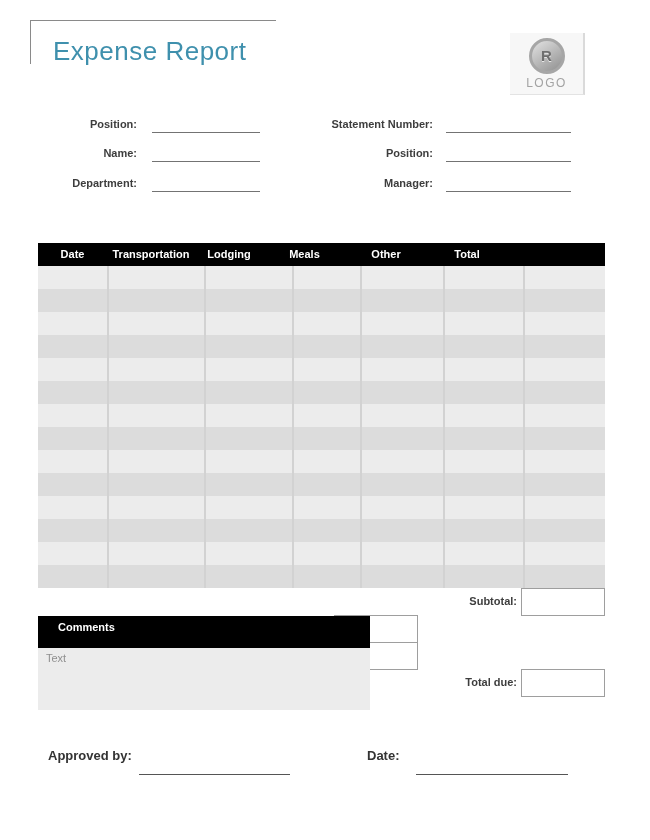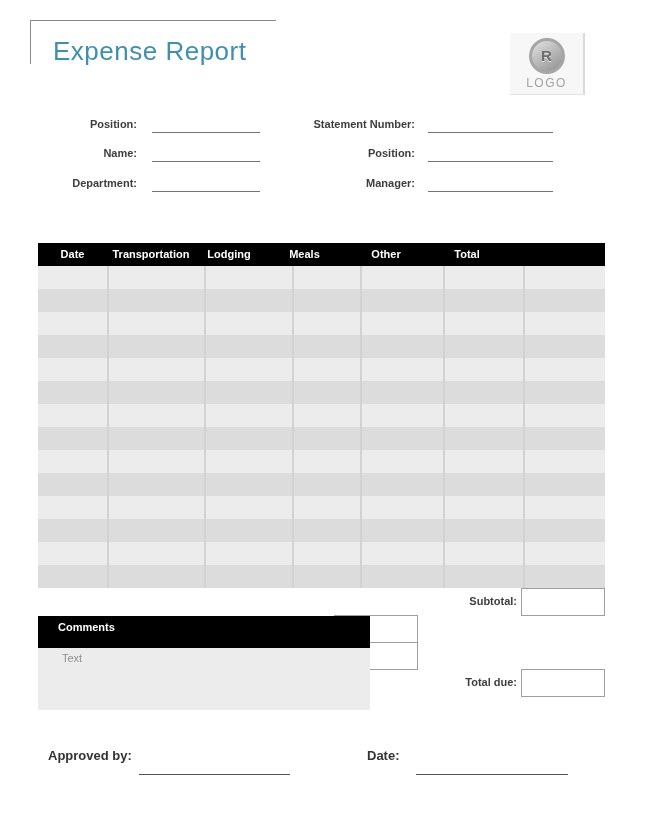--- a/index.html
+++ b/index.html
@@ -49,21 +49,21 @@
     font-size:12px;color:var(--logo-gray,#a3a3a3);letter-spacing:1.5px;
   }
 
   
   .field-row{display:flex;align-items:flex-start;height:17px;}
   .field-label{
     font-size:11px;font-weight:bold;color:var(--label-text,#3d3d3d);
     text-align:right;line-height:13px;padding-top:1px;
   }
   .left .field-label{width:99px;}
-  .right .field-label{width:105px;}
+  .right .field-label{width:105px;margin-left:18px;}
   .field-line{
     height:15px;border-bottom:1px solid var(--line-color,#737373);
   }
   .left .field-line{margin-left:15px;width:108px;}
   .right .field-line{margin-left:13px;width:125px;}
 
   
   .etable{left:38px;top:243px;width:567px;}
   .thead{
     display:flex;height:23px;background:var(--table-header-bg,#000);
@@ -100,21 +100,21 @@
   }
 
   
   .comments{left:38px;top:616px;width:332px;}
   .comments-header{
     background:var(--table-header-bg,#000);color:var(--table-header-text,#fff);
     font-size:11px;font-weight:bold;height:32px;line-height:22px;padding-left:20px;
   }
   .comments-body{
     background:var(--row-light,#ececec);height:62px;
-    padding:4px 24px;box-sizing:border-box;
+    padding:4px 8px;box-sizing:border-box;
     font-size:11px;color:var(--muted-text,#8f8f8f);
   }
 
   
   .sig-label{font-size:13px;font-weight:bold;color:#333333;white-space:nowrap;}
   .sig-line{border-top:1px solid #555555;height:0;}
 </style>
 </head>
 <body>
 

